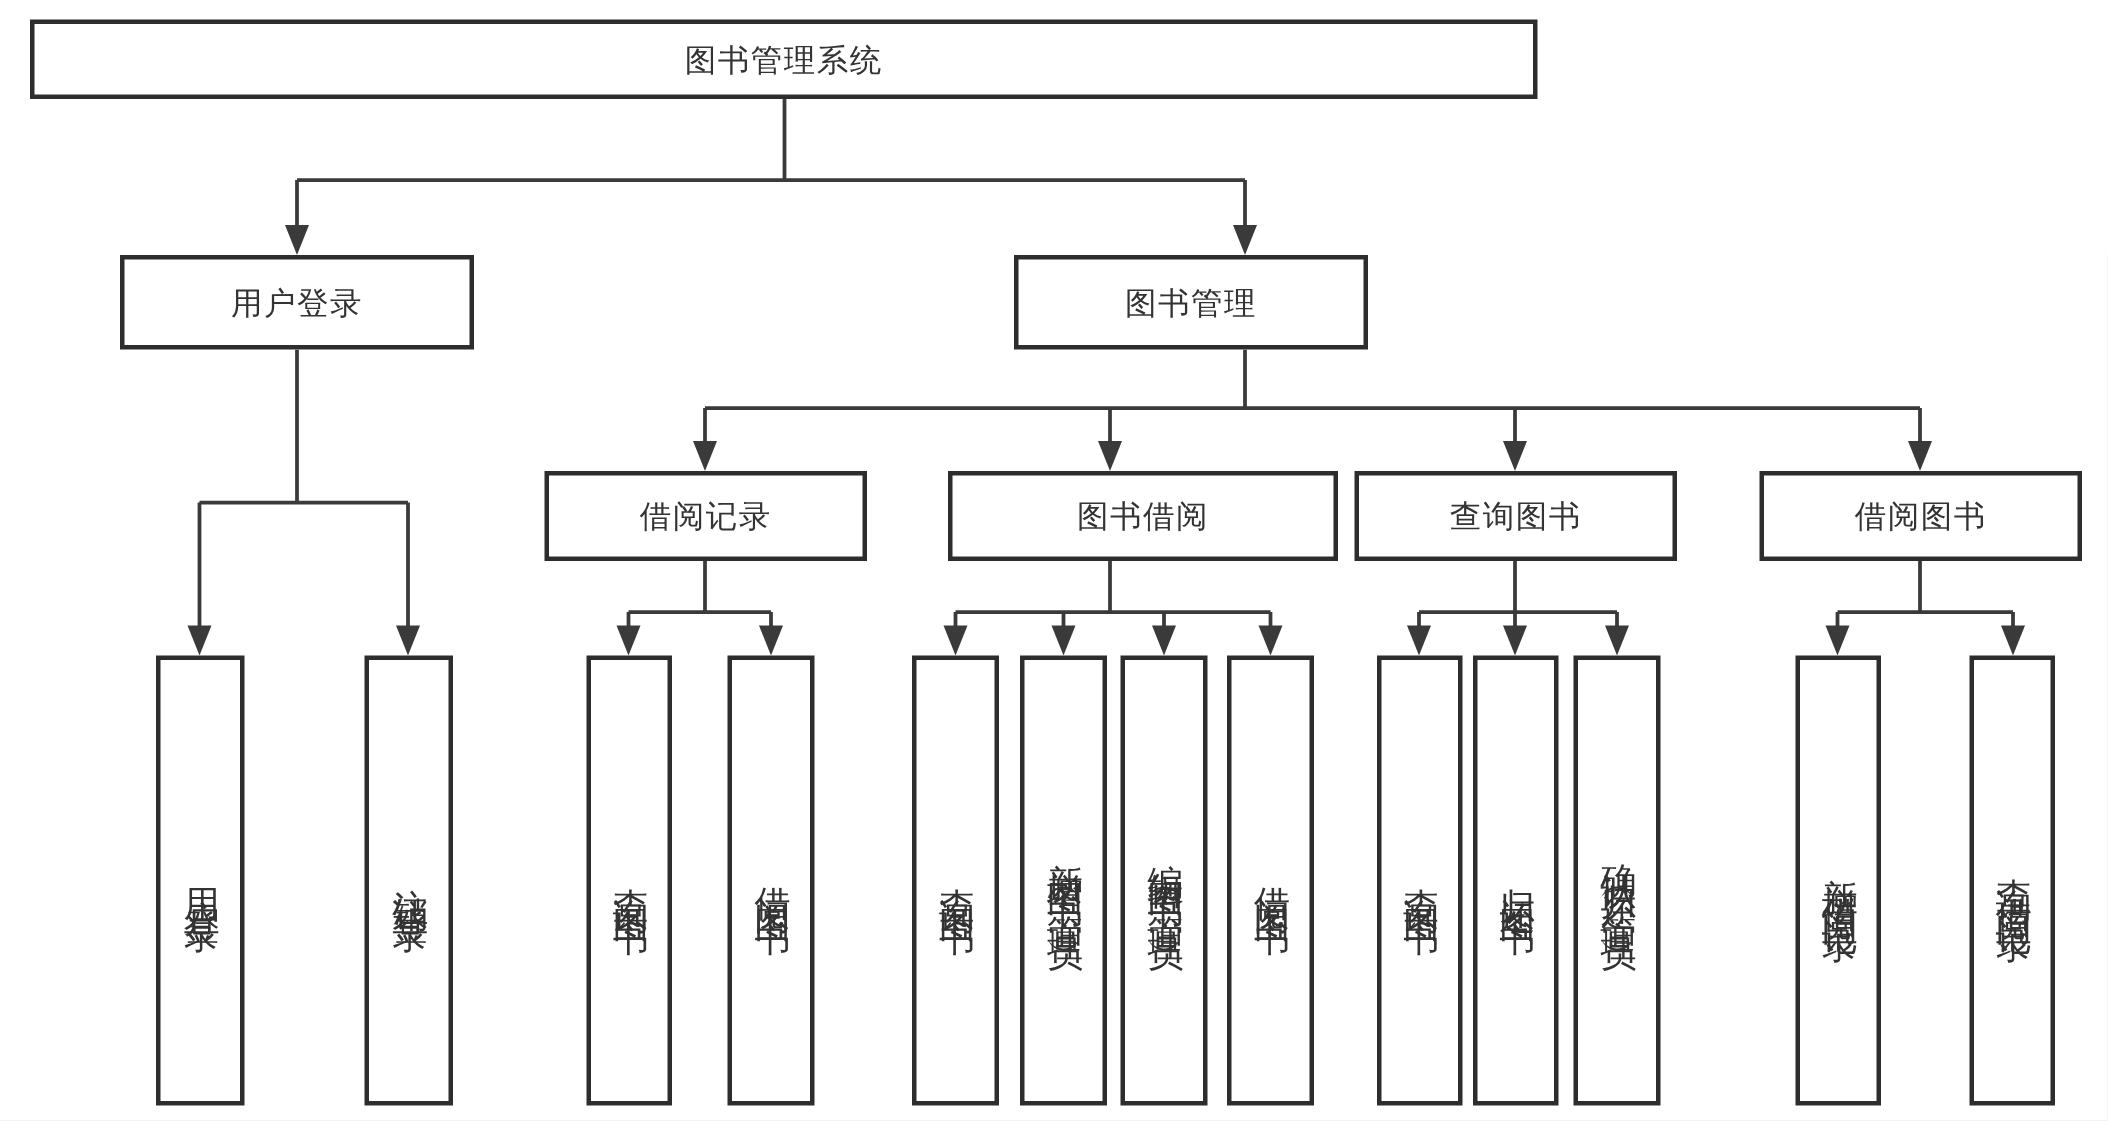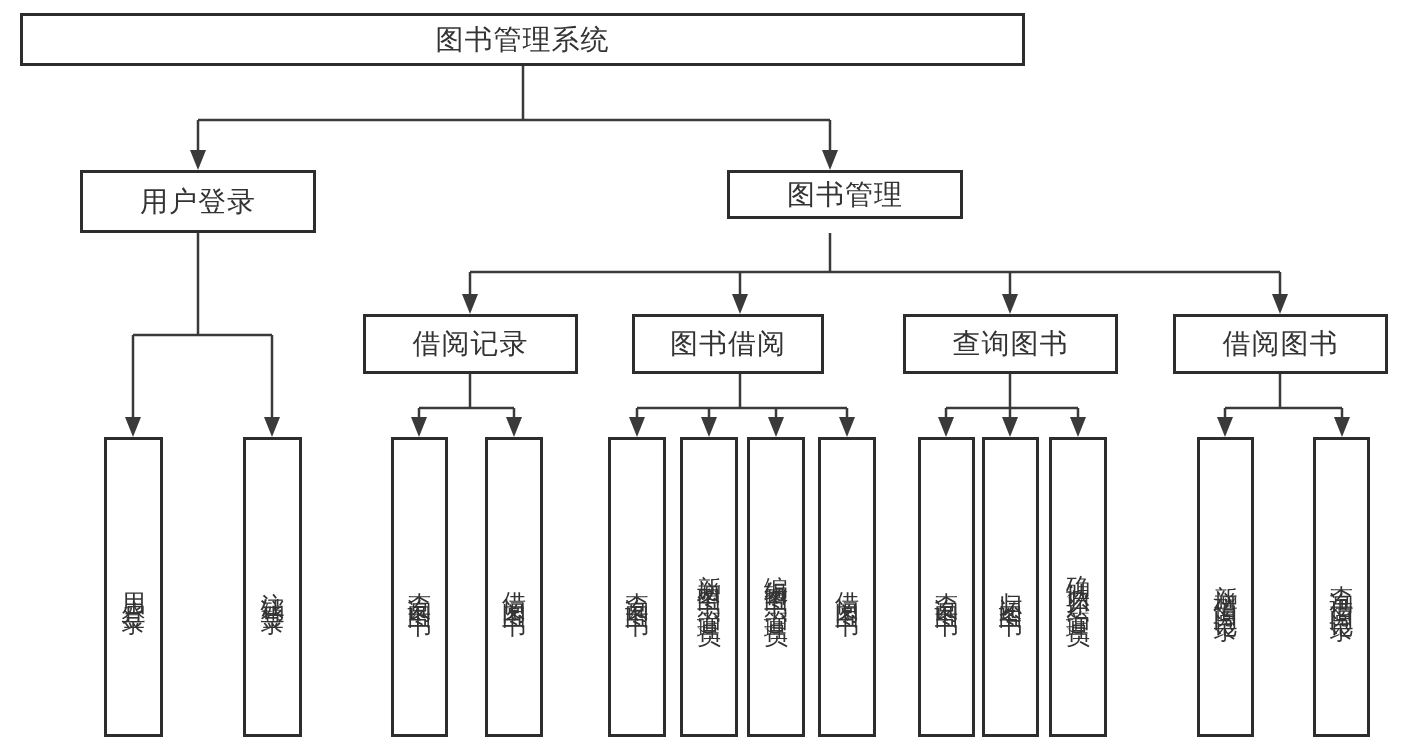--- a/index.html
+++ b/index.html
@@ -12,21 +12,21 @@
     position:relative;width:1405px;height:747px;background:var(--background);
     overflow:hidden;
   }
   .connectors{position:absolute;left:0;top:0;z-index:1;color:var(--line);}
   .box{
     position:absolute;z-index:2;background:var(--background);
     border:3px solid var(--box-border);box-sizing:border-box;
     display:flex;align-items:center;justify-content:center;
     color:var(--text);
   }
-  .box.h span{font-size:28px;letter-spacing:1px;white-space:nowrap;}
+  .box.h span{font-size:21px;letter-spacing:1px;white-space:nowrap;}
   .box.v span{
     writing-mode:vertical-rl;text-orientation:mixed;
     font-size:24px;letter-spacing:7px;line-height:1;
   }
   .watermark{
     position:absolute;z-index:3;left:1150px;top:715px;
     font-size:21px;color:var(--watermark);opacity:.92;white-space:nowrap;
   }
 </style>
 </head>
@@ -66,28 +66,28 @@
     </g>
   </svg>
 
   <div class="box h" style="left:20px;top:13px;width:1005px;height:53px">
     <span>图书管理系统</span>
   </div>
 
   <div class="box h" style="left:80px;top:170px;width:236px;height:63px">
     <span>用户登录</span>
   </div>
-  <div class="box h" style="left:727px;top:170px;width:236px;height:49px">
+  <div class="box h" style="left:676px;top:170px;width:236px;height:63px">
     <span>图书管理</span>
   </div>
 
   <div class="box h" style="left:363px;top:314px;width:215px;height:60px">
     <span>借阅记录</span>
   </div>
-  <div class="box h" style="left:632px;top:314px;width:192px;height:60px">
+  <div class="box h" style="left:632px;top:314px;width:260px;height:60px">
     <span>图书借阅</span>
   </div>
   <div class="box h" style="left:903px;top:314px;width:215px;height:60px">
     <span>查询图书</span>
   </div>
   <div class="box h" style="left:1173px;top:314px;width:215px;height:60px">
     <span>借阅图书</span>
   </div>
 
   <div class="box v" style="left:104px;top:437px;width:59px;height:300px">

